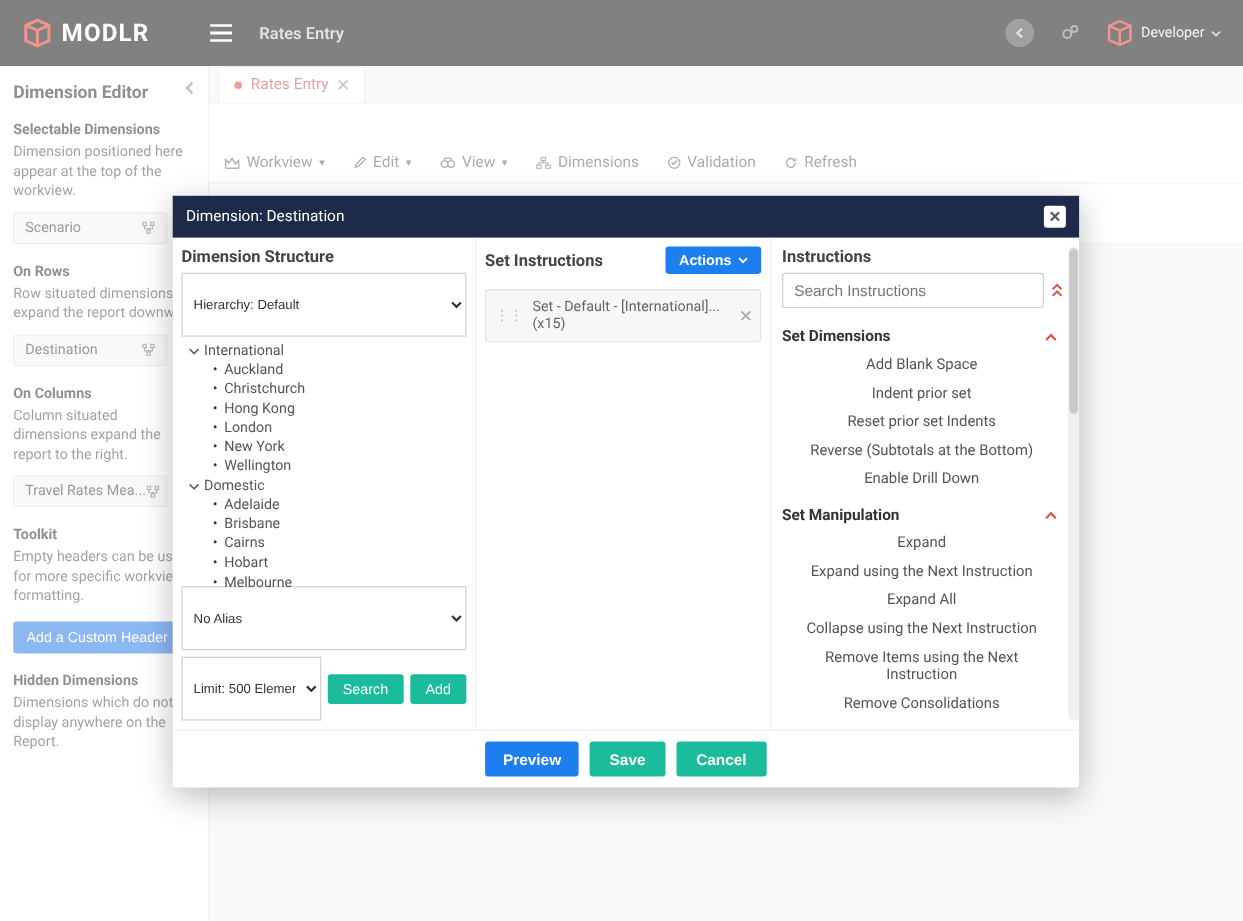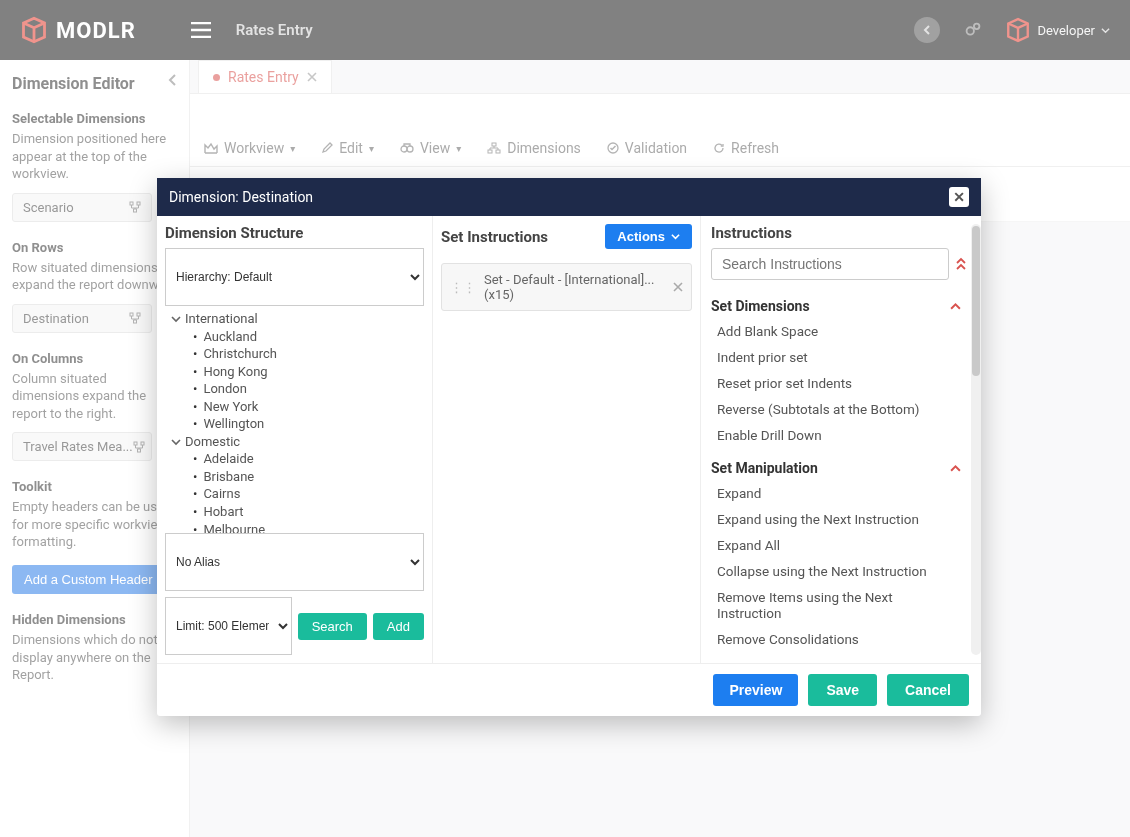--- a/index.html
+++ b/index.html
@@ -354,20 +354,21 @@
   .group-title {
     font-weight:700;
     color:#333;
     margin-top: 12px;
     display:flex; align-items:center;
   }
   .group-title .chev { margin-left:auto; color:#d9534f; cursor:pointer; }
   .instr-list {
     list-style:none;
     padding: 4px 0 0 4px;
+    text-align: center;
   }
   .instr-list li {
     padding: 5px 2px;
     color:#555;
     font-size:13.5px;
     cursor:pointer;
   }
 
   .col-c-scroll {
     position:absolute;
@@ -380,21 +381,21 @@
     position:absolute; left:1px; right:1px;
     top:2px; height:150px;
     background:#c9c9c9;
     border-radius:5px;
   }
 
   .modal-footer {
     border-top:1px solid #eee;
     padding:10px 12px;
     display:flex;
-    justify-content:flex-end;
+    justify-content:center;
     gap:10px;
   }
   .btn-primary {
     background:#1d7ef0;color:#fff;border:none;
     padding:8px 16px;border-radius:3px;font-size:14px;font-weight:600;cursor:pointer;
   }
   .btn-success {
     background:#1abc9c;color:#fff;border:none;
     padding:8px 18px;border-radius:3px;font-size:14px;font-weight:600;cursor:pointer;
   }

